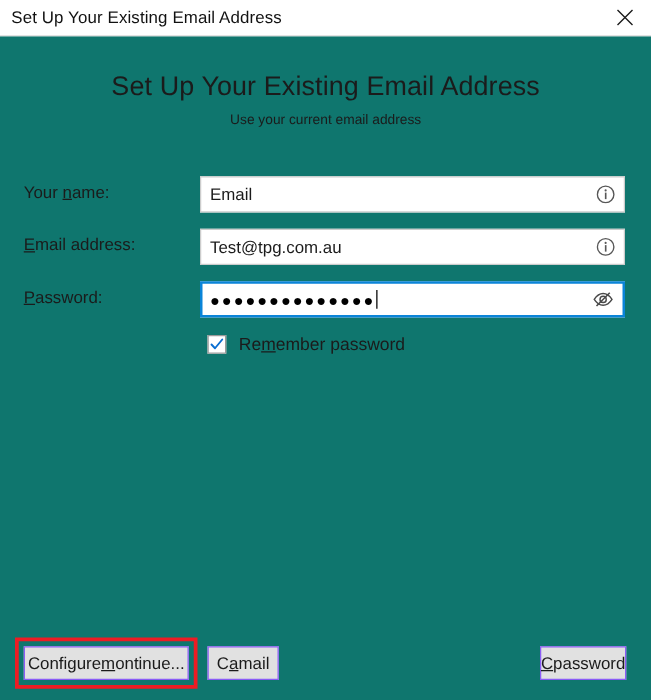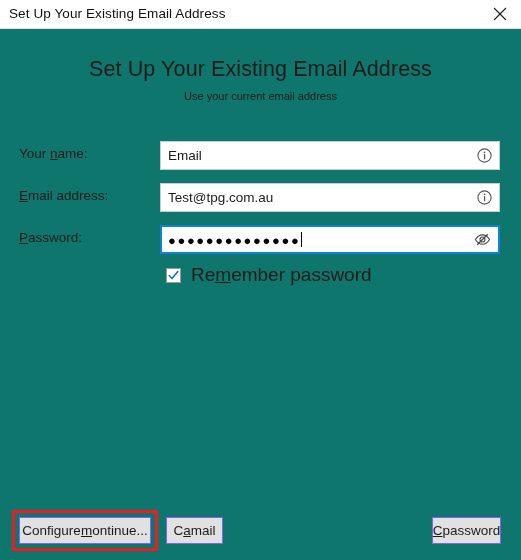--- a/index.html
+++ b/index.html
@@ -178,21 +178,21 @@
     position: relative;
     flex: none;
   }
   #remember-checkbox svg {
     position: absolute;
     left: 1px;
     top: 1px;
   }
   #remember-label {
     margin-left: 10px;
-    font-size: 19px;
+    font-size: 14px;
     color: #1b1b1b;
     white-space: nowrap;
   }
   #remember-label u { text-decoration: underline; }
 
   
   .btn {
     position: absolute;
     height: 27px;
     background: #e1e1e1;

